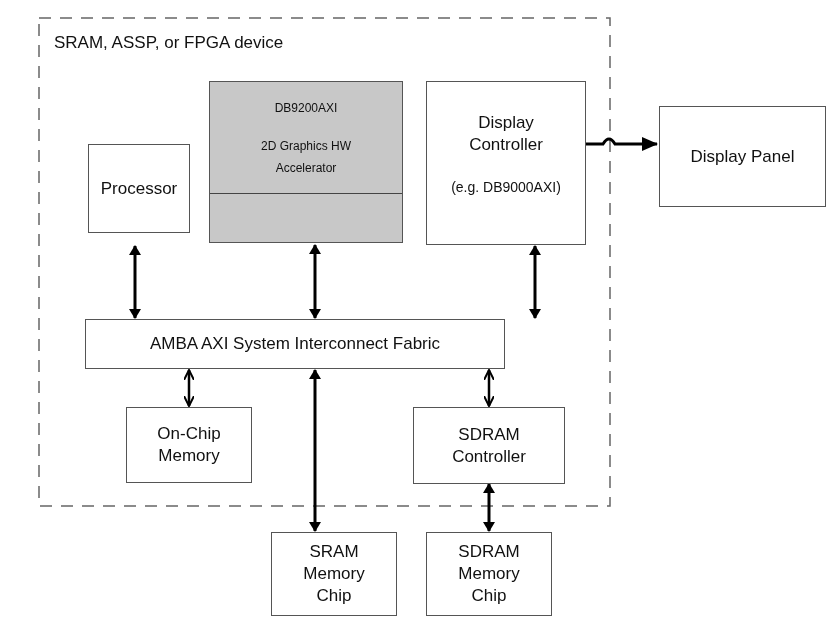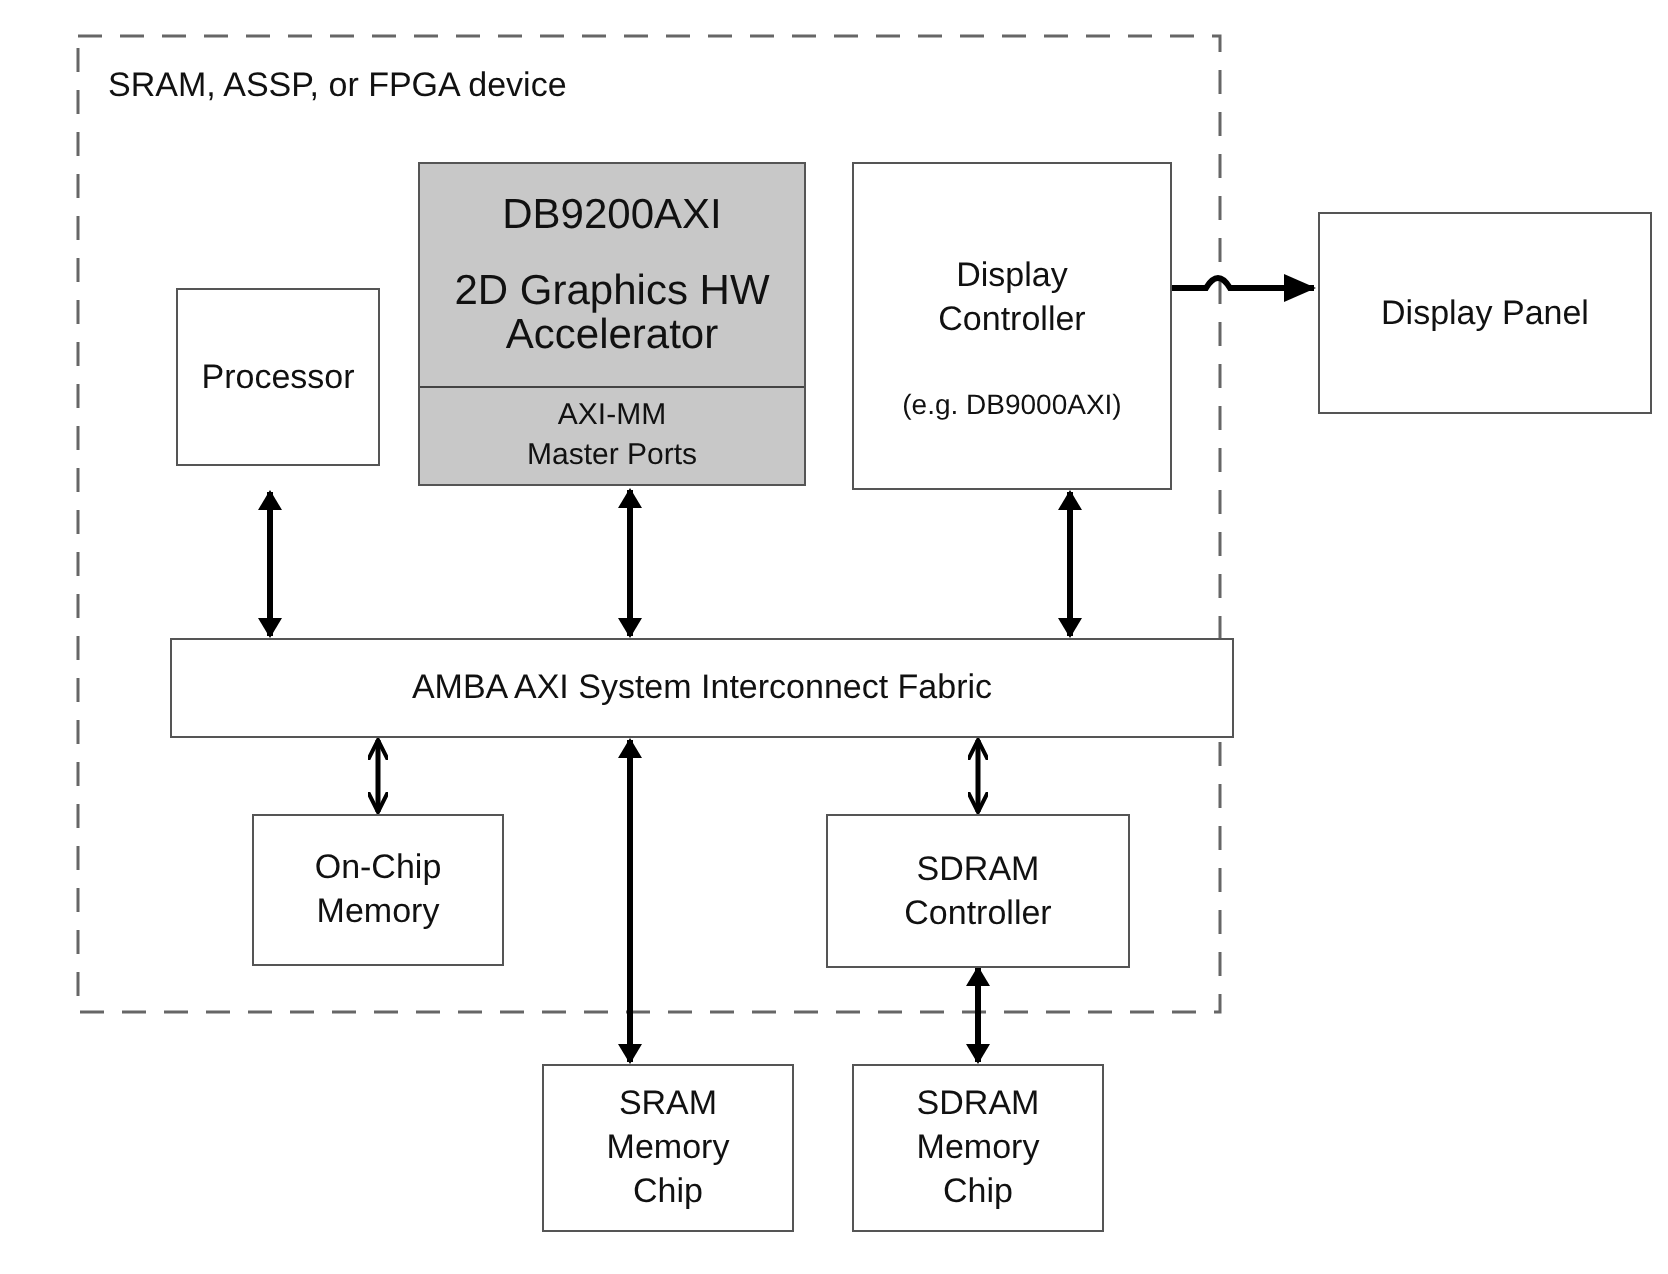--- a/index.html
+++ b/index.html
@@ -9,21 +9,21 @@
   .box { position:absolute; box-sizing:border-box; border:1.5px solid #555;
          background:#fff; display:flex; flex-direction:column;
          align-items:center; justify-content:center; text-align:center;
          font-size:17px; line-height:22px; }
   .box span { display:block; }
   .device-label { position:absolute; left:54px; top:33px; font-size:17px; color:#111; }
   .accel { position:absolute; left:209px; top:81px; width:194px; height:162px;
            box-sizing:border-box; border:1.5px solid #555; background:#c8c8c8; }
   .accel .top { height:112px; border-bottom:1.5px solid #444; box-sizing:border-box;
                 display:flex; flex-direction:column; align-items:center; justify-content:center;
-                font-size:21px; line-height:22px; }
+                font-size:12px; line-height:22px; }
   .accel .bottom { height:48px; display:flex; flex-direction:column; align-items:center;
                    justify-content:center; font-size:15px; line-height:20px; text-align:center; }
   .gap { height:16px; }
 </style>
 </head>
 <body>
 
 <svg class="wires" viewBox="0 0 834 637">
   <defs>
     <marker id="ah" markerWidth="10" markerHeight="12" refX="9" refY="6" orient="auto" markerUnits="userSpaceOnUse">
@@ -68,37 +68,33 @@
   <span>Processor</span>
 </div>
 
 <div class="accel" style="background: rgb(200, 200, 200);">
   <div class="top">
     <span>DB9200AXI</span>
     <div class="gap"></div>
     <span>2D Graphics HW</span>
     <span>Accelerator</span>
   </div>
-  <div class="bottom">
-    <span>AXI-MM</span>
-    <span>Master Ports</span>
-  </div>
 </div>
 
-<div class="box" style="left:426px; top:81px; width:160px; height:164px; justify-content:flex-start; padding-top:45px;">
+<div class="box" style="left:426px; top:81px; width:160px; height:164px; justify-content:flex-start; padding-top:30px;">
   <span>Display</span>
   <span>Controller</span>
   <span style="margin-top:20px; font-size:14px;">(e.g. DB9000AXI)</span>
 </div>
 
 <div class="box" style="left:659px; top:106px; width:167px; height:101px;">
   <span>Display Panel</span>
 </div>
 
-<div class="box" style="left:85px; top:319px; width:532px; height:50px;">
+<div class="box" style="left:85px; top:319px; width:420px; height:50px;">
   <span>AMBA AXI System Interconnect Fabric</span>
 </div>
 
 <div class="box" style="left:126px; top:407px; width:126px; height:76px;">
   <span>On-Chip</span>
   <span>Memory</span>
 </div>
 
 <div class="box" style="left:413px; top:407px; width:152px; height:77px;">
   <span>SDRAM</span>

